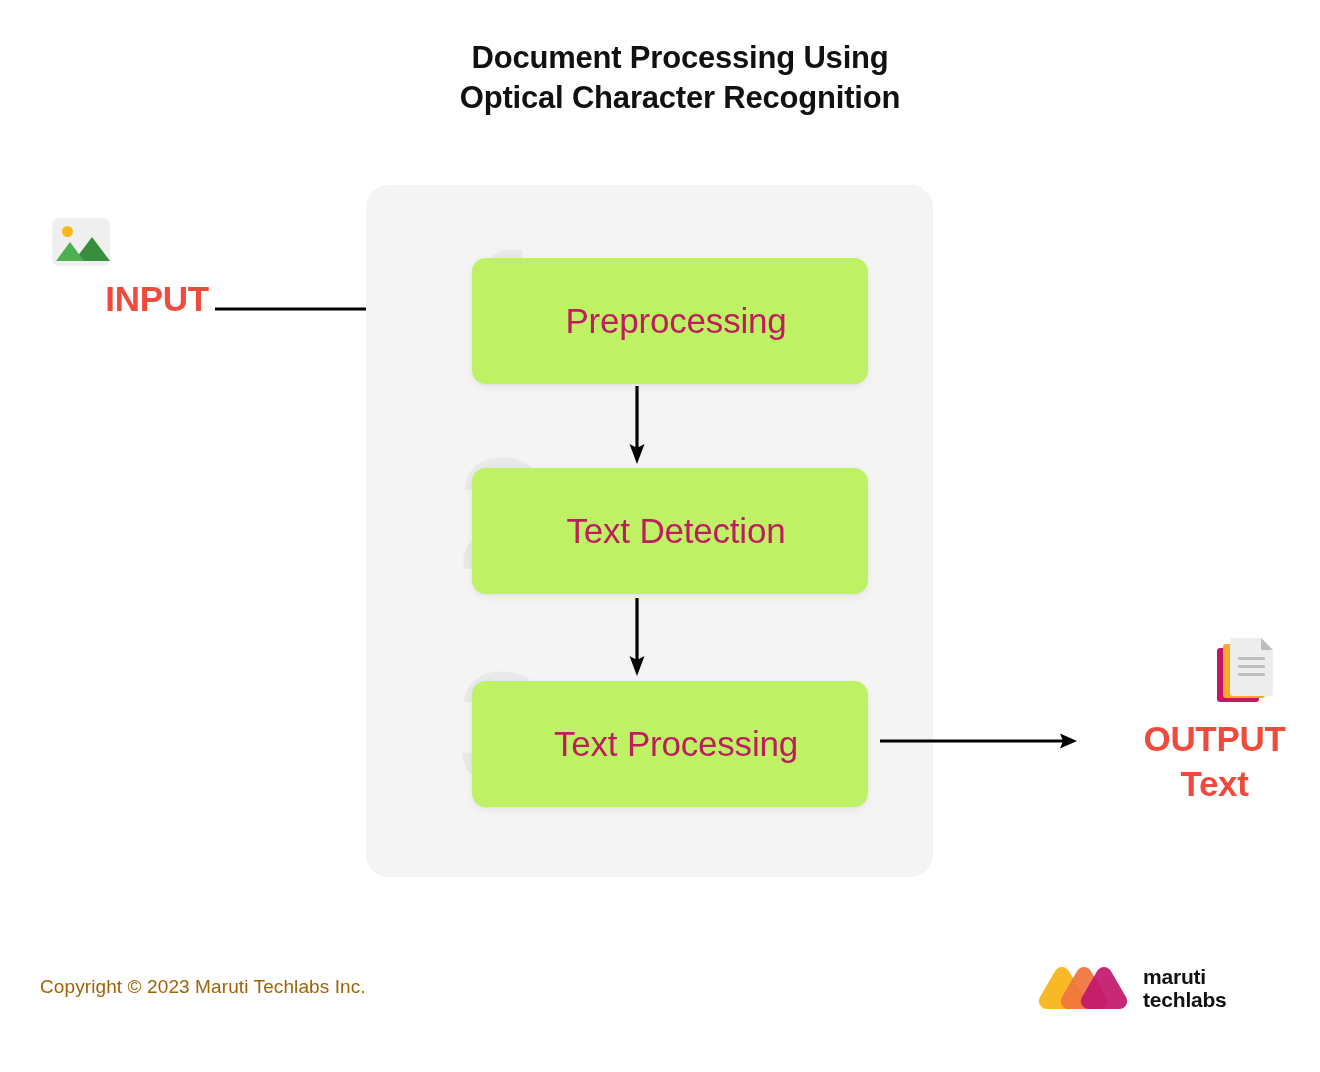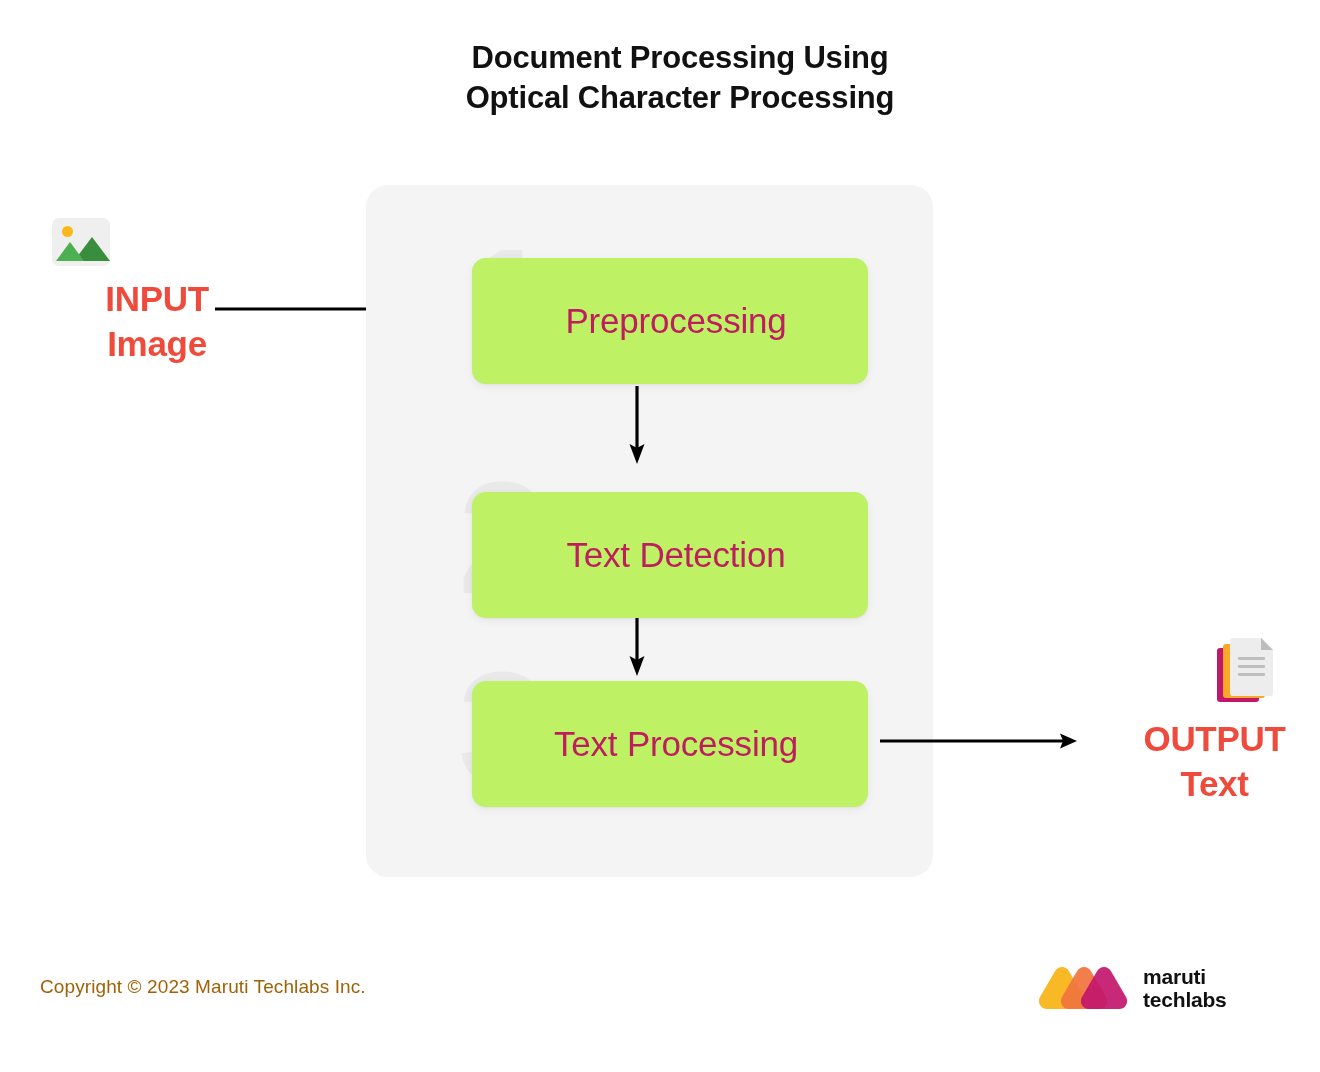--- a/index.html
+++ b/index.html
@@ -177,21 +177,21 @@
   }
 
   
   .step {
     position: absolute;
     left: 472px;
     width: 396px;
     height: 126px;
   }
   #step-1 { top: 258px; }
-  #step-2 { top: 492px; }
+  #step-2 { top: 468px; }
   #step-3 { top: 681px; }
 
   .step .numeral {
     position: absolute;
     font-size: 160px;
     font-weight: bold;
     line-height: 1;
     color: #e9e9e9;
     z-index: 1;
     user-select: none;
@@ -251,33 +251,32 @@
     color: #111111;
     letter-spacing: -0.2px;
   }
   .brand-text span { display: block; }
 </style>
 </head>
 <body>
 
 <div class="title">
   <span class="line">Document Processing Using</span>
-  <span class="line">Optical Character Processing</span>
+  <span class="line">Optical Character Recognition</span>
 </div>
 
 <div class="input-block">
   <div class="img-icon">
     <div class="frame"></div>
     <div class="sun"></div>
     <div class="mt-back"></div>
     <div class="mt-front"></div>
   </div>
   <div class="io-label">
     <span class="l1">INPUT</span>
-    <span class="l2">Image</span>
   </div>
 </div>
 
 <svg class="arrow-svg" id="arrow-in" width="235" height="18" viewBox="0 0 235 18">
   <line x1="0" y1="9" x2="220" y2="9" stroke="#000000" stroke-width="3.2"></line>
   <polygon points="232,9 215,1.5 218,9 215,16.5" fill="#000000"></polygon>
 </svg>
 
 <div class="process-panel"></div>
 

